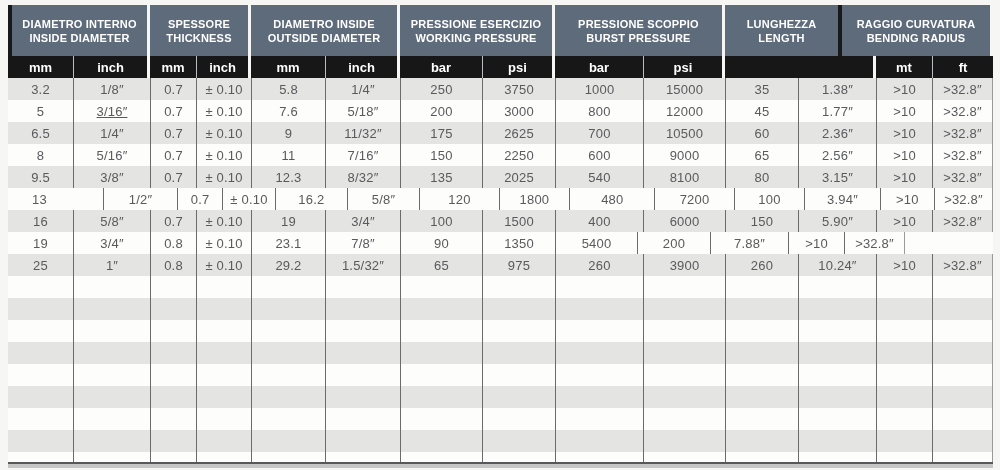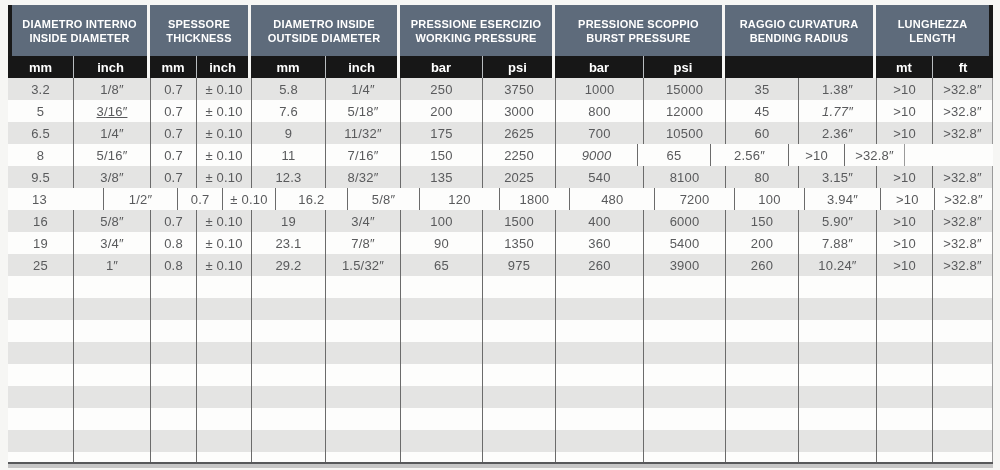--- a/index.html
+++ b/index.html
@@ -70,27 +70,27 @@
           <div class="">OUTSIDE DIAMETER</div>
         </div>
         <div class="group" style="width: 155px;">
           <div class="">PRESSIONE ESERCIZIO</div>
           <div class="">WORKING PRESSURE</div>
         </div>
         <div class="group" style="width: 170px;">
           <div class="">PRESSIONE SCOPPIO</div>
           <div class="">BURST PRESSURE</div>
         </div>
+        <div class="group last" style="width: 117px;">
+          <div class="">LUNGHEZZA</div>
+          <div class="">LENGTH</div>
+        </div>
         <div class="group" style="width: 151px;">
           <div class="">RAGGIO CURVATURA</div>
           <div class="">BENDING RADIUS</div>
-        </div>
-        <div class="group last" style="width: 117px;">
-          <div class="">LUNGHEZZA</div>
-          <div class="">LENGTH</div>
         </div>
       </div>
     <div class="unit-row">
         <div class="unit-cell" style="width: 65px;">mm</div>
         <div class="unit-cell sep gap" style="width: 77px;">inch</div>
         <div class="unit-cell" style="width: 46px;">mm</div>
         <div class="unit-cell sep gap" style="width: 55px;">inch</div>
         <div class="unit-cell" style="width: 74px;">mm</div>
         <div class="unit-cell sep gap" style="width: 75px;">inch</div>
         <div class="unit-cell" style="width: 82px;">bar</div>
@@ -123,21 +123,21 @@
           <div class="cell" style="width: 77px; text-decoration: underline;">3/16″</div>
           <div class="cell" style="width: 46px;">0.7</div>
           <div class="cell" style="width: 55px;">± 0.10</div>
           <div class="cell" style="width: 74px;">7.6</div>
           <div class="cell" style="width: 75px;">5/18″</div>
           <div class="cell" style="width: 82px;">200</div>
           <div class="cell" style="width: 73px;">3000</div>
           <div class="cell" style="width: 88px;">800</div>
           <div class="cell" style="width: 82px;">12000</div>
           <div class="cell" style="width: 73px;">45</div>
-          <div class="cell" style="width: 78px; font-style: italic;">1.77″</div>
+          <div class="cell" style="width: 78px;">1.77″</div>
           <div class="cell" style="width: 56px;">&gt;10</div>
           <div class="cell" style="width: 61px;">&gt;32.8″</div>
         </div>
         <div class="row gray">
           <div class="cell" style="width: 65px;">6.5</div>
           <div class="cell" style="width: 77px;">1/4″</div>
           <div class="cell" style="width: 46px;">0.7</div>
           <div class="cell" style="width: 55px;">± 0.10</div>
           <div class="cell" style="width: 74px;">9</div>
           <div class="cell" style="width: 75px;">11/32″</div>
@@ -152,21 +152,22 @@
         </div>
         <div class="row">
           <div class="cell" style="width: 65px;">8</div>
           <div class="cell" style="width: 77px;">5/16″</div>
           <div class="cell" style="width: 46px;">0.7</div>
           <div class="cell" style="width: 55px;">± 0.10</div>
           <div class="cell" style="width: 74px; text-align: right;">11</div>
           <div class="cell" style="width: 75px;">7/16″</div>
           <div class="cell" style="width: 82px;">150</div>
           <div class="cell" style="width: 73px;">2250</div>
-          <div class="cell" style="width: 82px; font-style: italic;">9000</div>
+          <div class="cell" style="width: 88px;">600</div>
+          <div class="cell" style="width: 82px;">9000</div>
           <div class="cell" style="width: 73px;">65</div>
           <div class="cell" style="width: 78px;">2.56″</div>
           <div class="cell" style="width: 56px;">&gt;10</div>
           <div class="cell" style="width: 61px;">&gt;32.8″</div>
         </div>
         <div class="row gray">
           <div class="cell" style="width: 65px;">9.5</div>
           <div class="cell" style="width: 77px;">3/8″</div>
           <div class="cell" style="width: 46px;">0.7</div>
           <div class="cell" style="width: 55px;">± 0.10</div>
@@ -215,21 +216,20 @@
         </div>
         <div class="row">
           <div class="cell" style="width: 65px;">19</div>
           <div class="cell" style="width: 77px;">3/4″</div>
           <div class="cell" style="width: 46px;">0.8</div>
           <div class="cell" style="width: 55px;">± 0.10</div>
           <div class="cell" style="width: 74px;">23.1</div>
           <div class="cell" style="width: 75px;">7/8″</div>
           <div class="cell" style="width: 82px;">90</div>
           <div class="cell" style="width: 73px;">1350</div>
-          <div class="cell" style="width: 88px;">360</div>
           <div class="cell" style="width: 82px;">5400</div>
           <div class="cell" style="width: 73px;">200</div>
           <div class="cell" style="width: 78px;">7.88″</div>
           <div class="cell" style="width: 56px;">&gt;10</div>
           <div class="cell" style="width: 61px;">&gt;32.8″</div>
         </div>
         <div class="row gray">
           <div class="cell" style="width: 65px;">25</div>
           <div class="cell" style="width: 77px;">1″</div>
           <div class="cell" style="width: 46px;">0.8</div>

